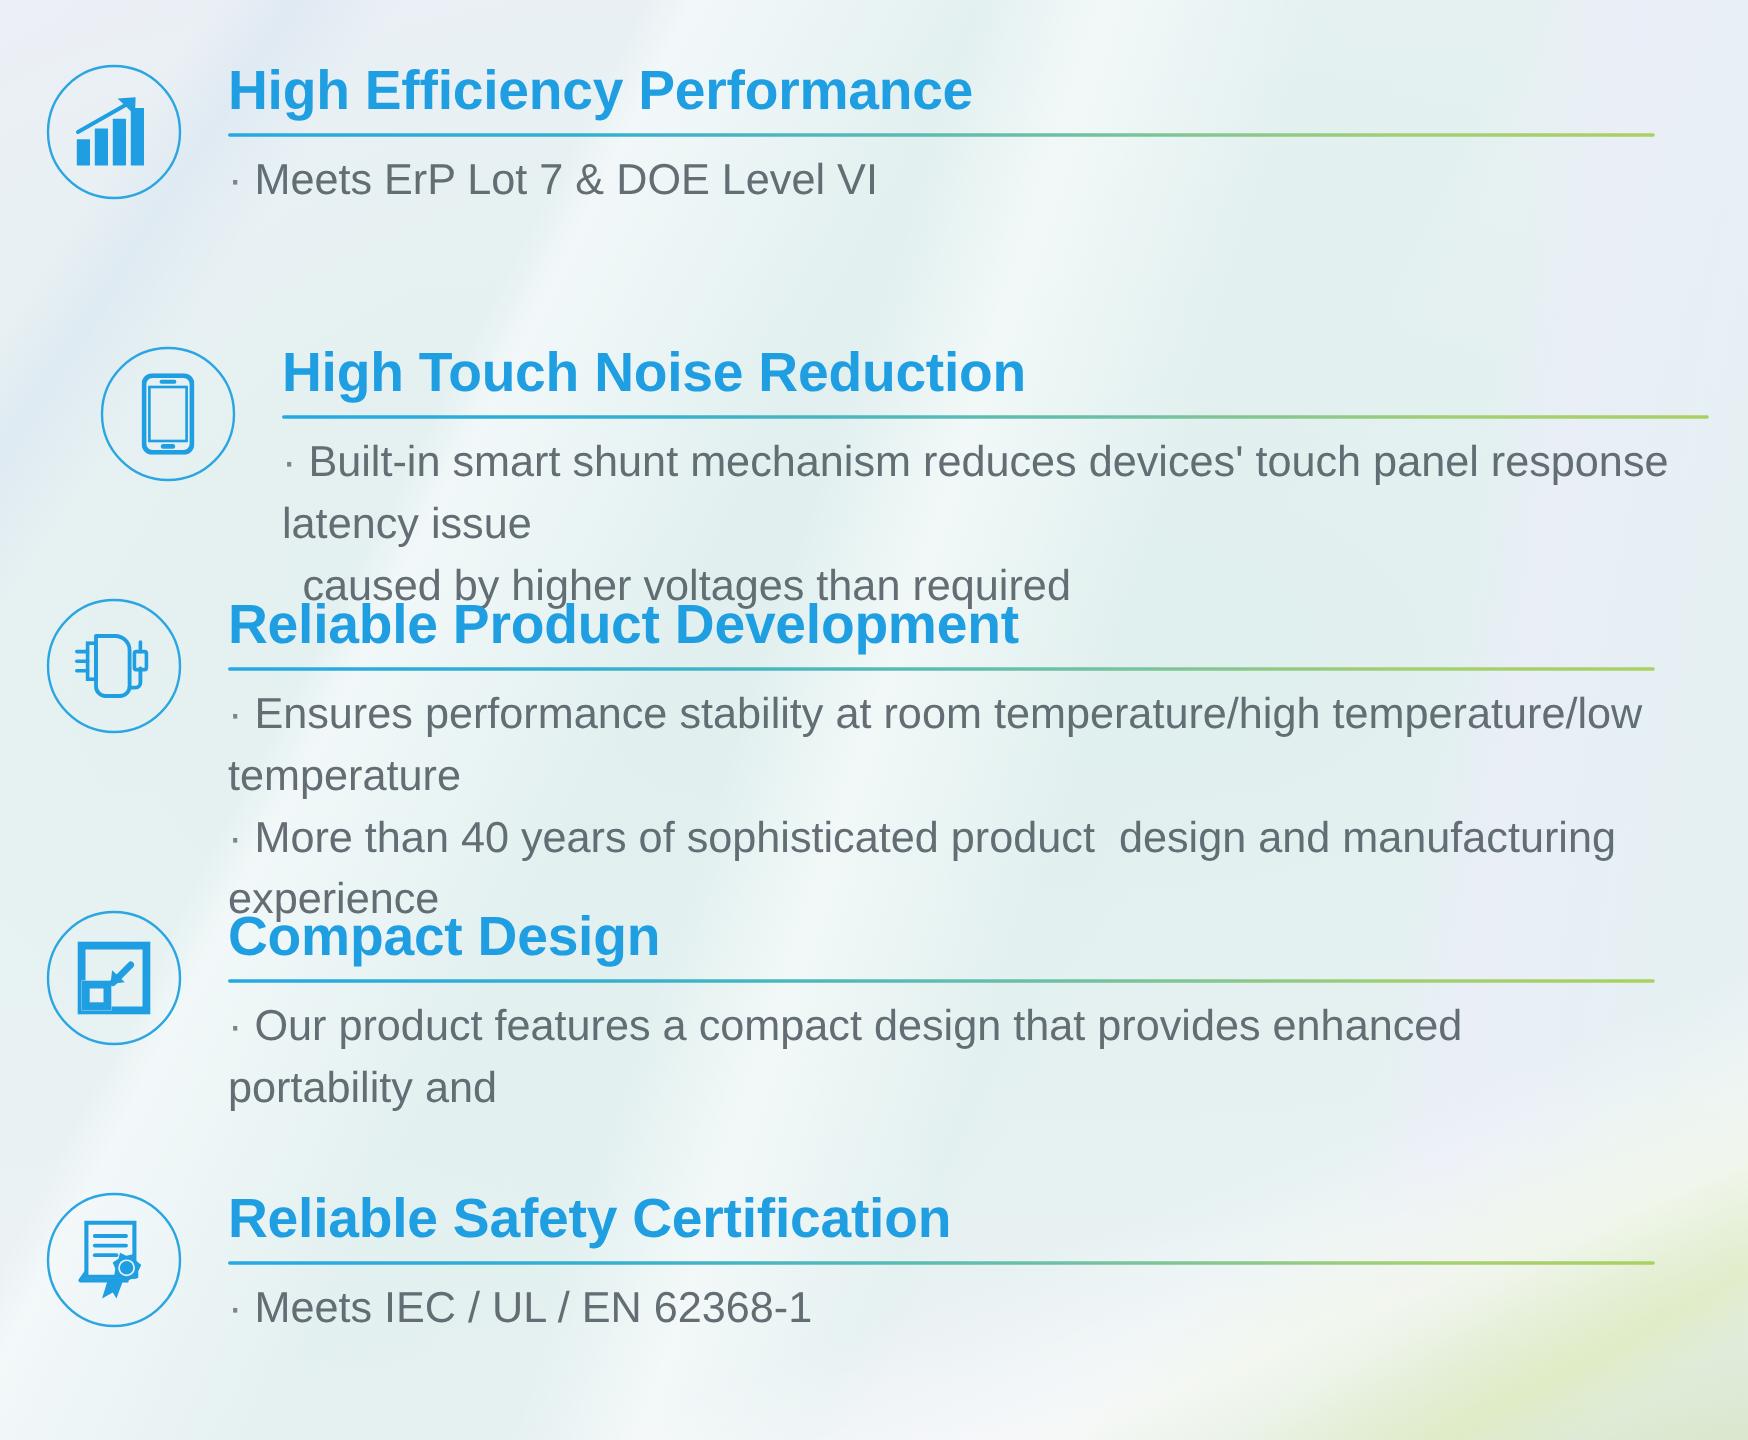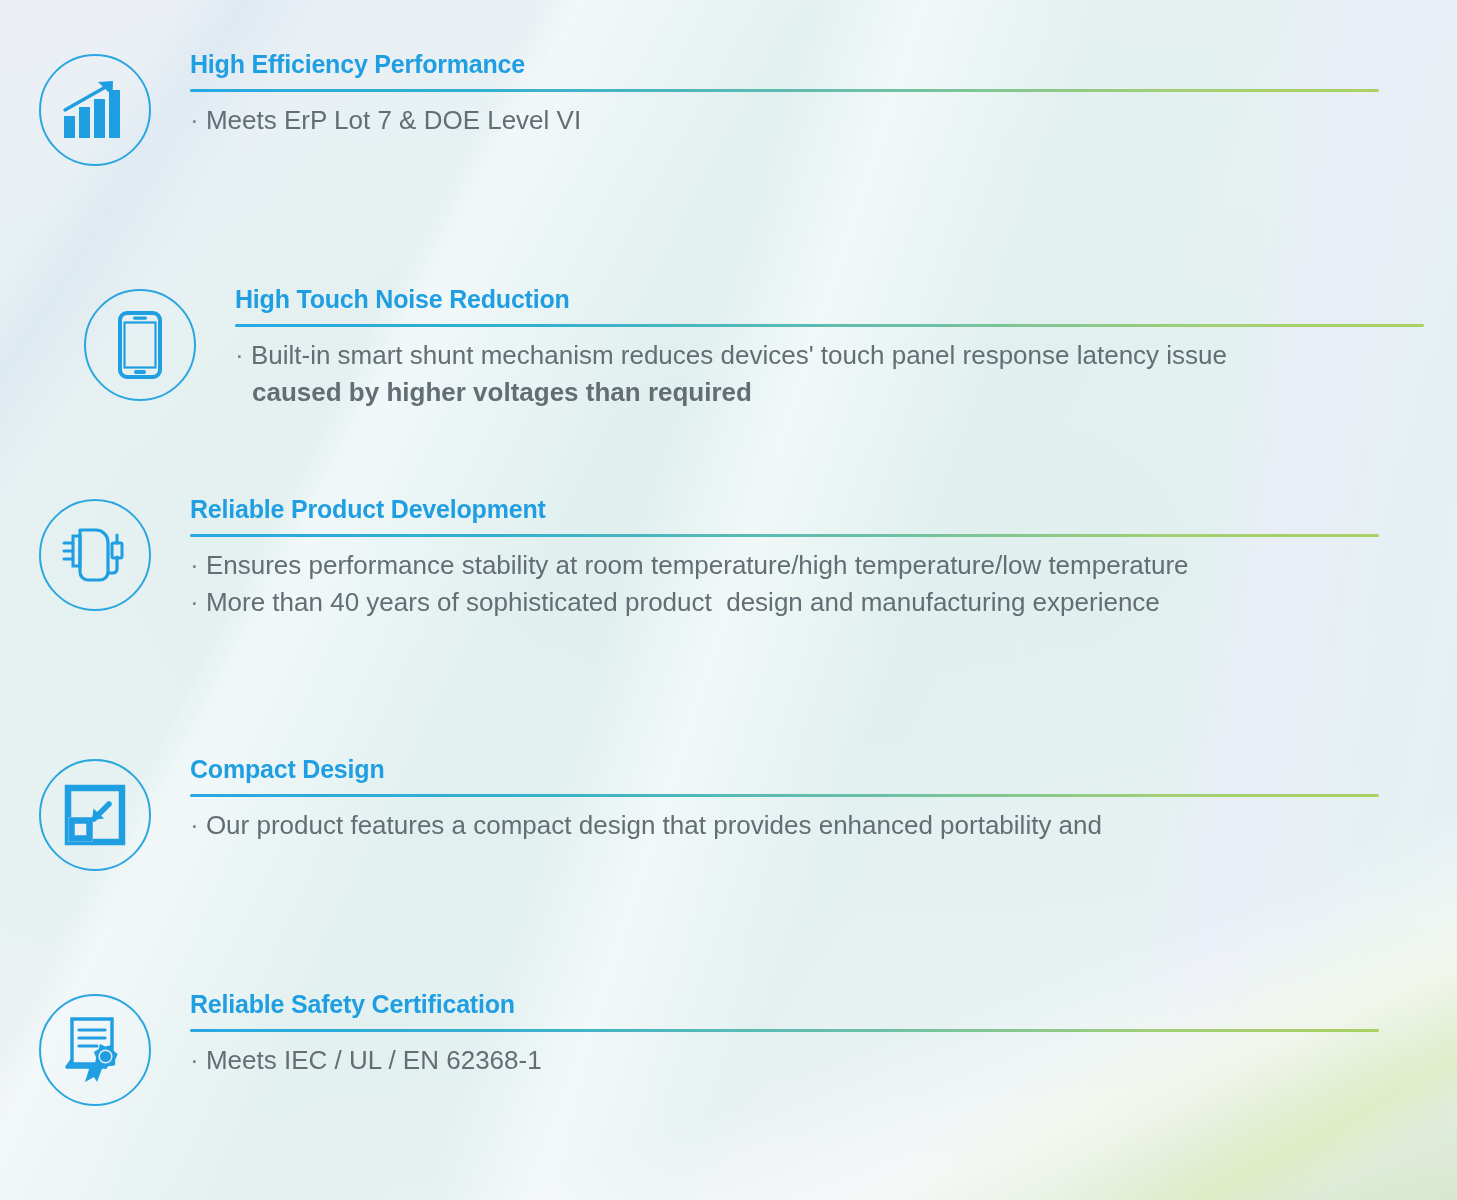--- a/index.html
+++ b/index.html
@@ -133,48 +133,47 @@
     box-sizing: border-box;
   }
   .icon-circle svg { display: block; }
 
   .body-wrap {
     flex: 1 1 auto;
     padding-right: 78px;
   }
   .feat-title {
     color: #1f9ee2;
-    font-size: 25px;
+    font-size: 46px;
     font-weight: bold;
     letter-spacing: -0.2px;
     line-height: 1.05;
     margin: 0 0 12px 0;
     white-space: nowrap;
   }
   .feat-rule {
     height: 3px;
     width: 100%;
     border-radius: 2px;
     background: linear-gradient(90deg, #27a8e2 0%, #34b0cf 26%, #6cc0a6 58%, #a2cf74 82%, #a9d162 100%);
     margin-bottom: 10px;
   }
   .feat-lines {
     color: #636d74;
-    font-size: 26px;
+    font-size: 36px;
     line-height: 1.42;
   }
   .feat-line {
     white-space: pre-wrap;
   }
   .feat-line .dot {
     color: #7c848b;
   }
   .indent {
     padding-left: 17px;
-    font-weight: bold;
   }
 </style>
 </head>
 <body>
 
 <div id="page">
 
   <div class="bg-layer bg-mint"></div>
   <div class="bg-layer bg-diag1"></div>
   <div class="bg-layer bg-diag2"></div>

